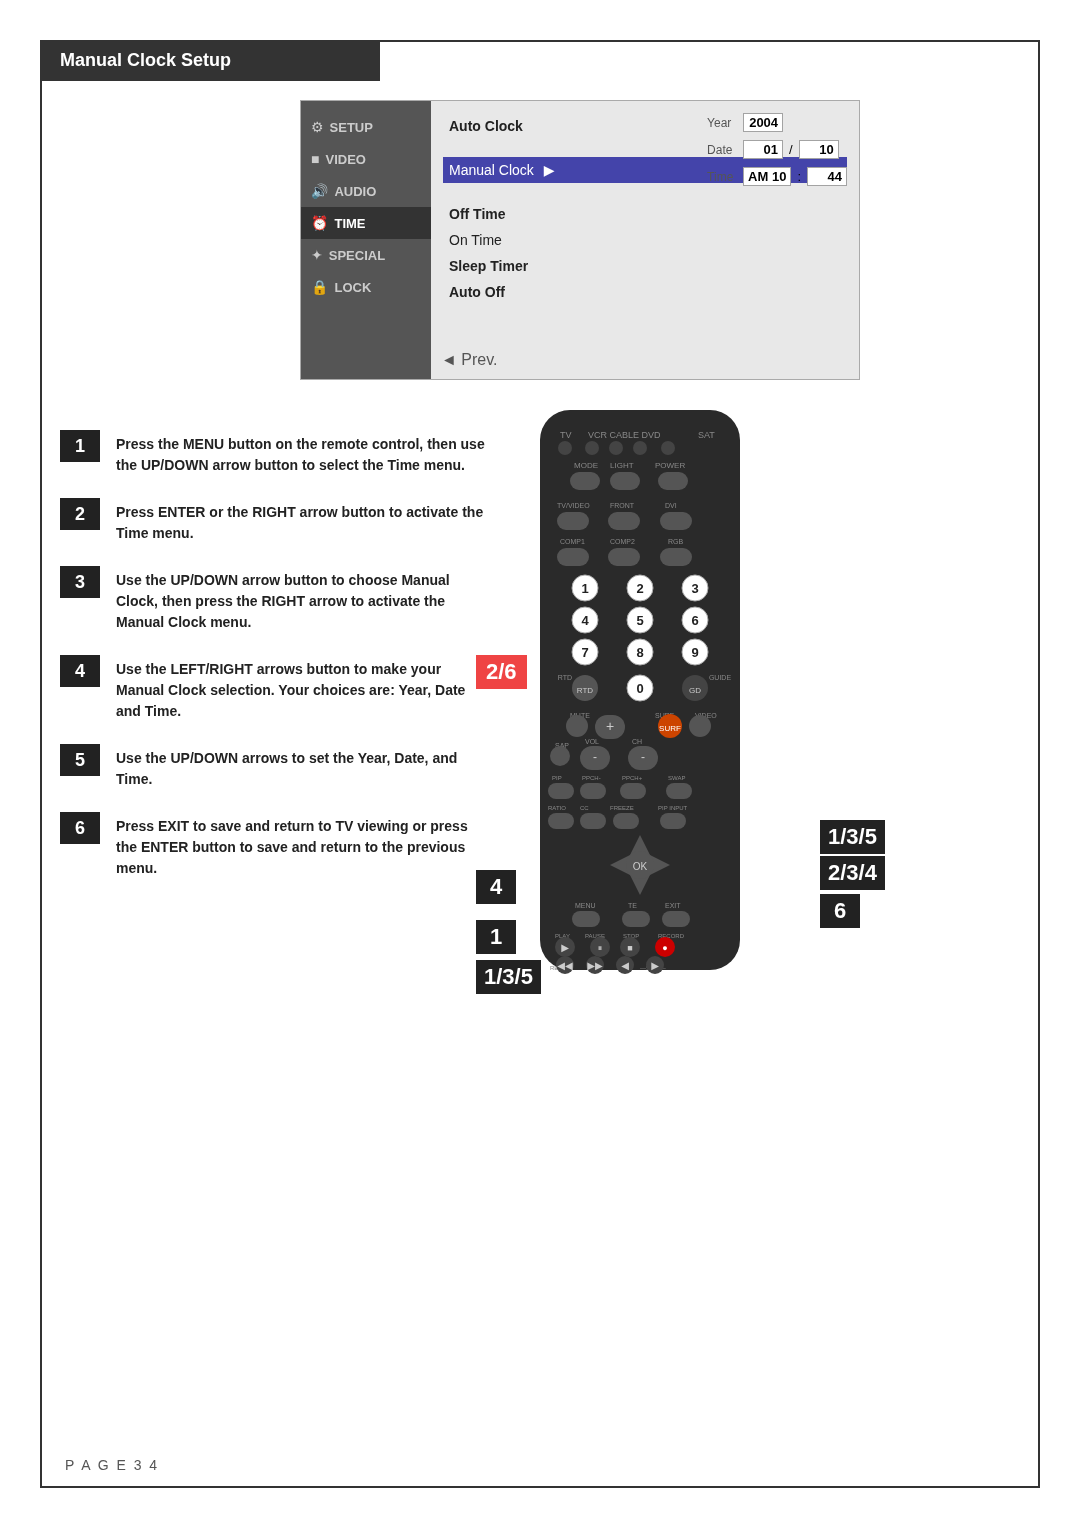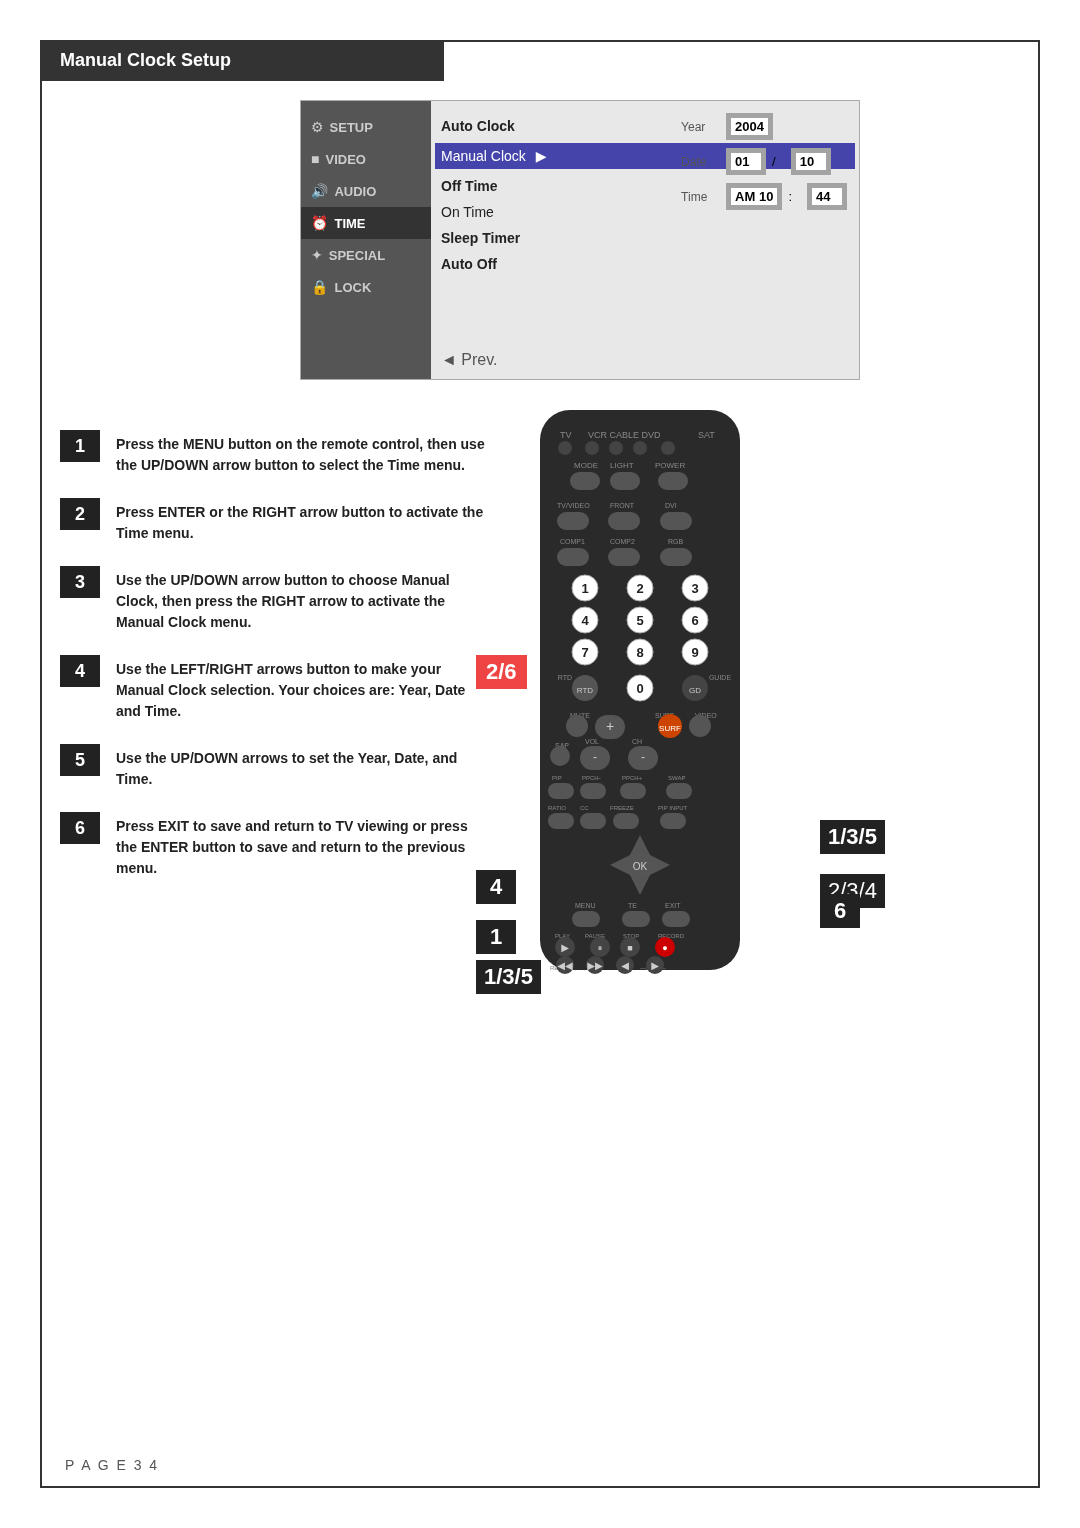--- a/index.html
+++ b/index.html
@@ -19,21 +19,21 @@
       right: 40px;
       bottom: 40px;
       border: 2px solid #333;
     }
 
     
     .header-bar {
       position: absolute;
       top: 40px;
       left: 40px;
-      width: 404px;
+      width: 340px;
       background: #333;
       padding: 10px 20px;
     }
     .header-bar span {
       color: #fff;
       font-size: 18px;
       font-weight: bold;
     }
 
     
@@ -72,38 +72,38 @@
       font-size: 14px;
     }
     .menu-sidebar-item .label {
       font-weight: bold;
       font-size: 13px;
     }
 
     .menu-content {
       flex: 1;
       background: #e8e8e8;
-      padding: 12px 8px;
+      padding: 12px 16px;
       position: relative;
     }
 
     .menu-item {
       display: flex;
       align-items: center;
       padding: 5px 2px;
       font-size: 14px;
       color: #222;
       cursor: pointer;
       gap: 6px;
     }
     .menu-item.selected {
       background: #4444aa;
       color: #fff;
       padding: 5px 6px;
-      margin: 4px -4px;
+      margin: 18px -4px;
     }
     .menu-item.bold {
       font-weight: bold;
     }
 
     .menu-right-panel {
       position: absolute;
       right: 12px;
       top: 12px;
       display: flex;
@@ -118,28 +118,27 @@
       gap: 6px;
     }
 
     .menu-field-label {
       color: #555;
       font-size: 12px;
       width: 30px;
     }
 
     .menu-field-value {
-      border: 5px solid #a3a3a3;
+      border: 1px solid #a3a3a3;
       background: #fff;
       padding: 1px 4px;
       font-size: 13px;
       font-weight: bold;
       min-width: 40px;
-      text-align: left;
-      margin-left: 9px;
+      text-align: right;
     }
 
     .prev-text {
       position: absolute;
       bottom: 10px;
       left: 10px;
       font-size: 16px;
       color: #555;
     }
 
@@ -487,20 +486,20 @@
 
 <div style="position:absolute; top:960px; left:476px;">
   <div style="background:#222; color:#fff; font-size:22px; font-weight:bold; padding:4px 8px;">1/3/5</div>
 </div>
 
 <div style="position:absolute; top:820px; left:820px;">
   <div style="background:#222; color:#fff; font-size:22px; font-weight:bold; padding:4px 8px;">1/3/5</div>
 </div>
 
 <div style="position:absolute; top:856px; left:820px;">
-  <div style="background:#222; color:#fff; font-size:22px; font-weight:normal; padding:4px 8px;margin-top:18px;">2/3/4</div>
+  <div style="background:#222; color:#fff; font-size:22px; font-weight:bold; padding:4px 8px;">2/3/4</div>
 </div>
 
 <div style="position:absolute; top:894px; left:820px;">
   <div style="background:#222; color:#fff; font-size:22px; font-weight:bold; padding:4px 14px;">6</div>
 </div>
 
 <div class="page-number">P A G E   3 4</div>
 
 </body></html>

